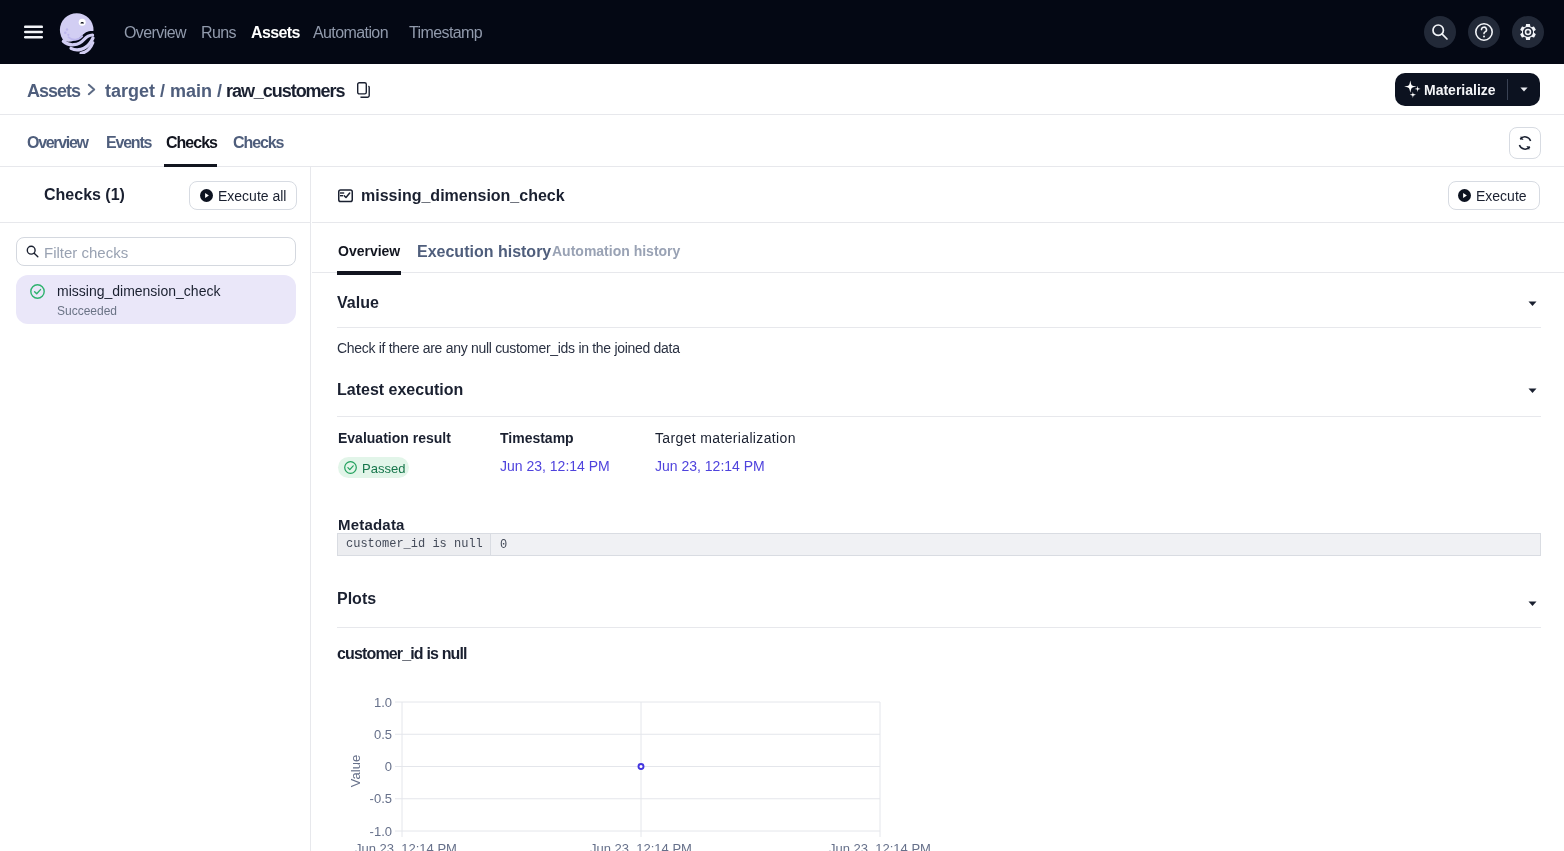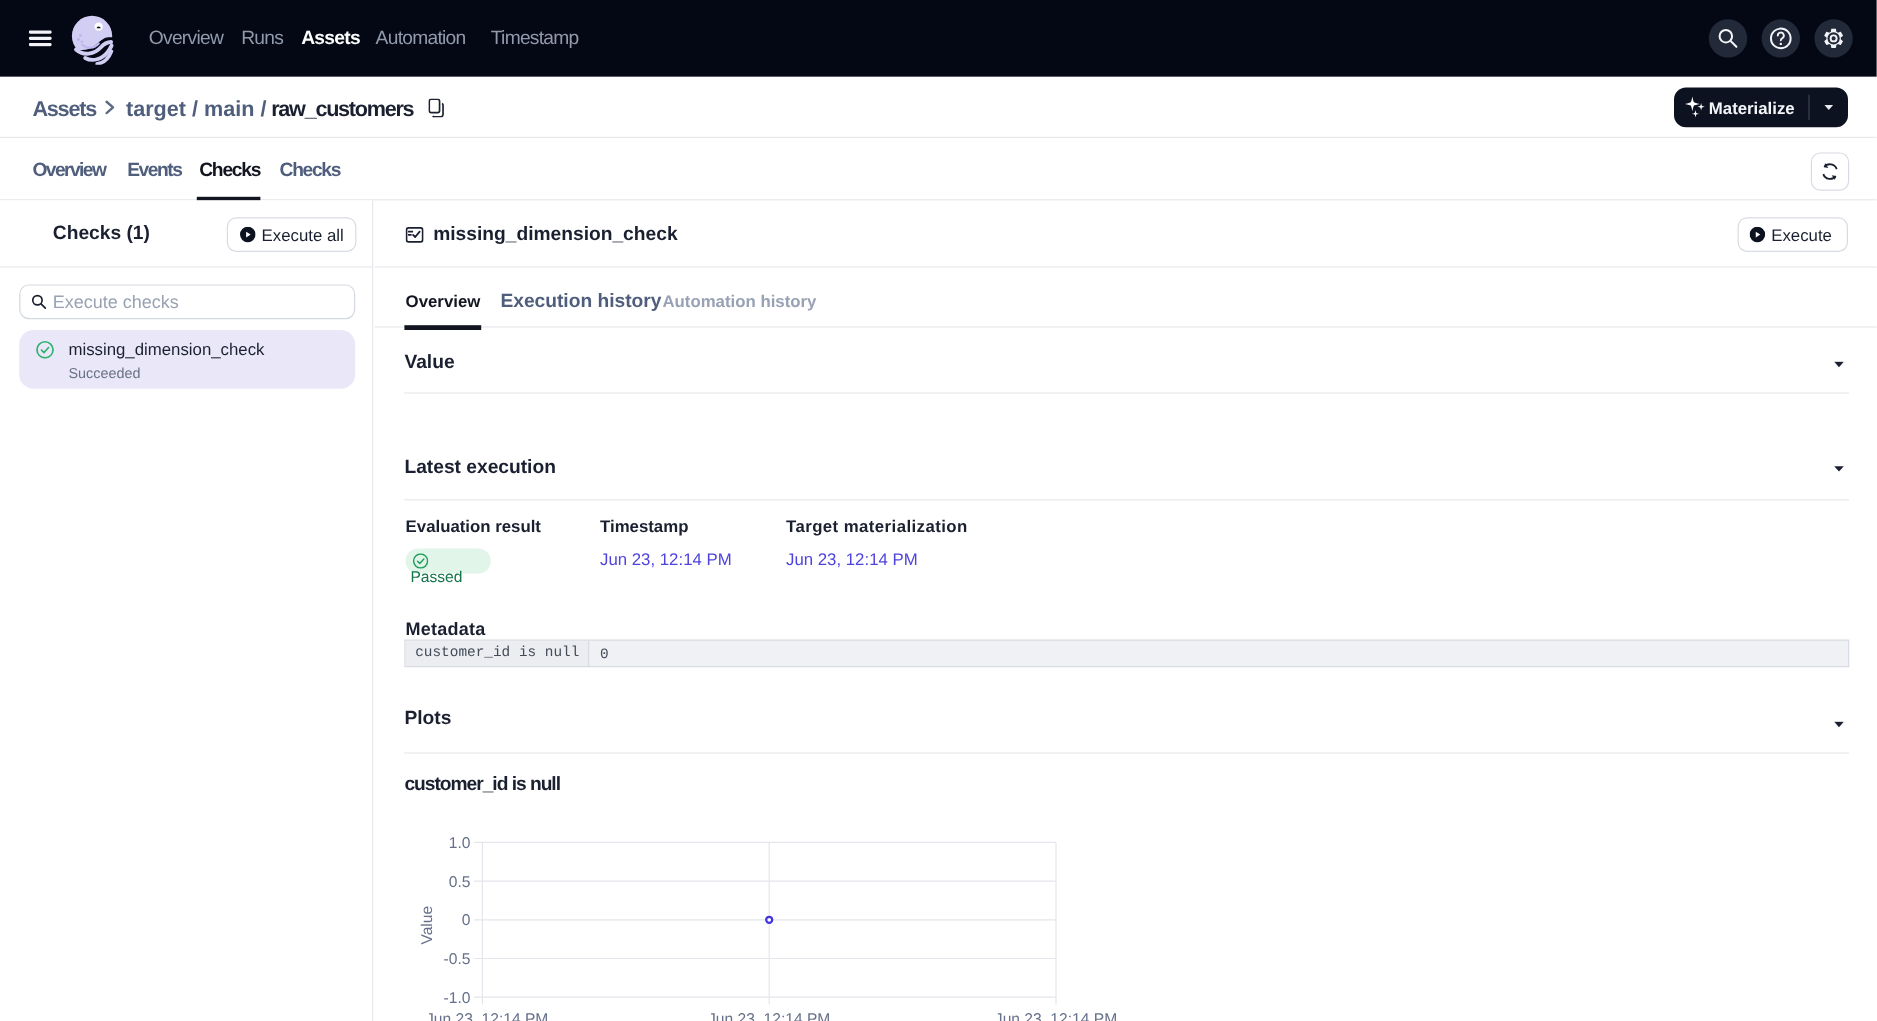--- a/index.html
+++ b/index.html
@@ -105,21 +105,21 @@
     <circle cx="6.5" cy="6.5" r="6.5" fill="#0C1220"></circle>
     <path d="M 5.1 4.1 L 8.9 6.5 L 5.1 8.9 Z" fill="#fff"></path>
   </svg>
   <div class="abs" style="left:218px;top:188px;font-size:14px;color:#1A2030;">Execute all</div>
 
   <div class="abs" style="left:16px;top:237px;width:280px;height:29px;border:1px solid #D4D8DF;border-radius:8px;background:#fff;"></div>
   <svg class="abs" style="left:26px;top:245px;" width="13" height="13" viewBox="0 0 13 13">
     <circle cx="5.2" cy="5.2" r="3.9" fill="none" stroke="#1A2030" stroke-width="1.4"></circle>
     <line x1="8.2" y1="8.2" x2="11.8" y2="11.8" stroke="#1A2030" stroke-width="1.4" stroke-linecap="round"></line>
   </svg>
-  <div class="abs" style="left:44px;top:244px;font-size:15px;color:#99A2B2;">Execute checks</div>
+  <div class="abs" style="left:44px;top:244px;font-size:15px;color:#99A2B2;">Filter checks</div>
 
   <div class="abs" style="left:16px;top:275px;width:280px;height:49px;border-radius:12px;background:#EAE7F9;"></div>
   <svg class="abs" style="left:30px;top:284px;" width="15" height="15" viewBox="0 0 15 15">
     <circle cx="7.5" cy="7.5" r="6.7" fill="none" stroke="#2EB26E" stroke-width="1.4"></circle>
     <path d="M 4.6 7.7 L 6.7 9.8 L 10.5 5.6" fill="none" stroke="#2EB26E" stroke-width="1.4" stroke-linecap="round" stroke-linejoin="round"></path>
   </svg>
   <div class="abs" style="left:57px;top:283px;font-size:14px;color:#1A2030;">missing_dimension_check</div>
   <div class="abs" style="left:57px;top:304px;font-size:12px;color:#6A7385;">Succeeded</div>
 
   <div class="abs" style="left:312px;top:167px;width:1252px;height:56px;border-bottom:1px solid #E7E8EC;"></div>
@@ -141,37 +141,38 @@
   <div class="abs" style="left:338px;top:243px;font-size:14px;font-weight:600;color:#12151F;">Overview</div>
   <div class="abs" style="left:417px;top:243px;font-size:16px;font-weight:600;color:#4F5E7C;">Execution history</div>
   <div class="abs" style="left:552px;top:243px;font-size:14px;font-weight:600;color:#99A2B4;">Automation history</div>
   <div class="abs" style="left:337px;top:271px;width:64px;height:3.5px;background:#12151F;"></div>
 
   <div class="abs" style="left:337px;top:294px;font-size:16px;font-weight:700;color:#1A2030;">Value</div>
   <svg class="abs" style="left:1528px;top:301px;" width="9" height="6" viewBox="0 0 9 6">
       <path d="M 0.5 0.5 L 4.5 5 L 8.5 0.5 Z" fill="#1A2030"></path>
     </svg>
   <div class="abs" style="left:337px;top:327px;width:1204px;height:1px;background:#E7E8EC;"></div>
+  <div class="abs" style="left:337px;top:340px;font-size:14px;letter-spacing:-0.3px;color:#2A3142;">Check if there are any null customer_ids in the joined data</div>
 
   <div class="abs" style="left:337px;top:381px;font-size:16px;font-weight:700;color:#1A2030;">Latest execution</div>
   <svg class="abs" style="left:1528px;top:388px;" width="9" height="6" viewBox="0 0 9 6">
       <path d="M 0.5 0.5 L 4.5 5 L 8.5 0.5 Z" fill="#1A2030"></path>
     </svg>
   <div class="abs" style="left:337px;top:416px;width:1204px;height:1px;background:#E7E8EC;"></div>
 
   <div class="abs" style="left:338px;top:430px;font-size:14px;font-weight:700;color:#1A2030;">Evaluation result</div>
   <div class="abs" style="left:500px;top:430px;font-size:14px;font-weight:700;color:#1A2030;">Timestamp</div>
-  <div class="abs" style="left:655px;top:430px;font-size:14px;letter-spacing:0.35px;font-weight:700;color:#1A2030;">Target materialization</div>
+  <div class="abs" style="left:655px;top:430px;font-size:14px;letter-spacing:0.35px;font-weight:400;color:#1A2030;">Target materialization</div>
 
   <div class="abs" style="left:338px;top:457px;width:71px;height:21px;border-radius:10.5px;background:#E2F5E9;"></div>
   <svg class="abs" style="left:344px;top:461px;" width="13" height="13" viewBox="0 0 13 13">
     <circle cx="6.5" cy="6.5" r="5.8" fill="none" stroke="#20A05C" stroke-width="1.2"></circle>
     <path d="M 3.9 6.7 L 5.8 8.6 L 9.2 4.8" fill="none" stroke="#20A05C" stroke-width="1.2" stroke-linecap="round" stroke-linejoin="round"></path>
   </svg>
-  <div class="abs" style="left:342px;top:461px;font-size:13px;color:#15754A;margin-top:12px;">Passed</div>
+  <div class="abs" style="left:362px;top:461px;font-size:13px;color:#15754A;">Passed</div>
   <div class="abs" style="left:500px;top:458px;font-size:14px;color:#4F43DD;">Jun 23, 12:14 PM</div>
   <div class="abs" style="left:655px;top:458px;font-size:14px;color:#4F43DD;">Jun 23, 12:14 PM</div>
 
   <div class="abs" style="left:338px;top:501px;font-size:15px;letter-spacing:0.2px;font-weight:700;color:#1A2030;margin-top:15px;">Metadata</div>
 
   <div class="abs" style="left:337px;top:533px;width:1204px;height:23px;border:1px solid #D9DCE2;background:#F0F1F4;"></div>
   <div class="abs" style="left:338px;top:534px;width:153px;height:21px;background:#ECEDF0;border-right:1px solid #D9DCE2;"></div>
   <div class="abs" style="left:346px;top:537px;font-size:12px;font-family:'Liberation Mono',monospace;color:#444B59;">customer_id is null</div>
   <div class="abs" style="left:500px;top:538px;font-size:12px;font-family:'Liberation Mono',monospace;color:#444B59;">0</div>
 

